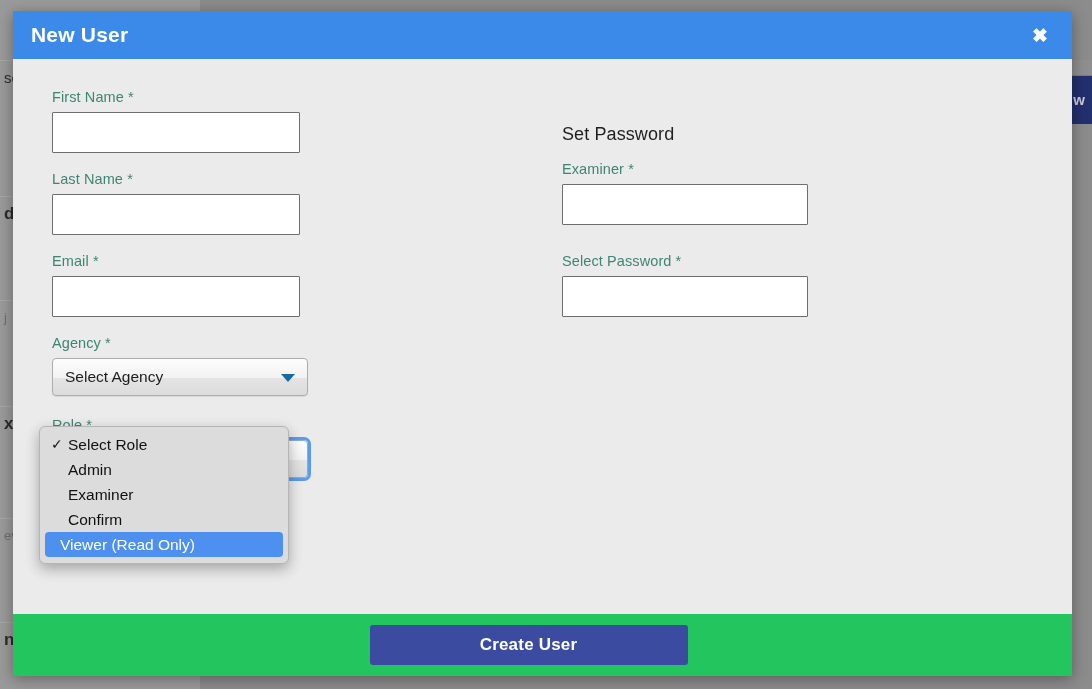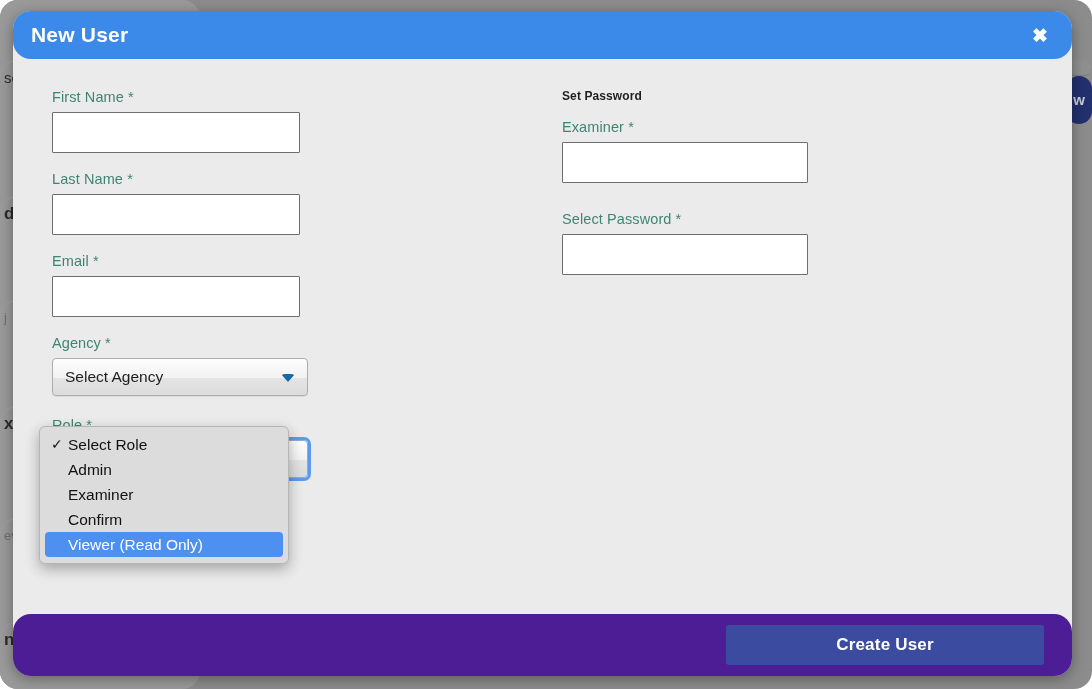--- a/index.html
+++ b/index.html
@@ -1,15 +1,15 @@
 <!DOCTYPE html>
 <html><head>
 <meta charset="utf-8">
 <style>
-  * { box-sizing: border-box; margin: 0; padding: 0; border-radius: 18px; }
+  * { box-sizing: border-box; margin: 0; padding: 0; }
 
   html, body {
     width: 1092px;
     height: 689px;
     overflow: hidden;
     font-family: "Liberation Sans", sans-serif;
   }
 
   
   #backdrop {
@@ -135,25 +135,26 @@
     border-radius: 1px;
     font-size: 15px;
     padding: 0 8px;
     color: #111;
     font-family: "Liberation Sans", sans-serif;
     outline: none;
   }
   .col-right .text-input { width: 246px; }
 
   .section-title {
-    font-size: 12px;
-    font-weight: bold;
+    font-size: 18px;
+    font-weight: normal;
     color: #1f1f1f;
     margin-bottom: 16px;
     letter-spacing: 0.1px;
+    margin-top: 35px;
   }
 
   
   .select-box {
     position: relative;
     width: 256px;
     height: 38px;
     border: 1px solid #adadad;
     border-radius: 4px;
     background: linear-gradient(to bottom, #fdfdfd 0%, #f2f2f2 52%, #e4e4e4 53%, #dcdcdc 100%);
@@ -206,37 +207,37 @@
     padding-left: 28px;
     position: relative;
     white-space: nowrap;
     cursor: default;
   }
   .menu-item.selected-row {
     background: #4e90f0;
     color: #ffffff;
     margin: 0 5px;
     border-radius: 4px;
-    padding-left: 23px;
+    padding-left: 15px;
   }
   .menu-check {
     position: absolute;
     left: 11px;
     top: 0;
     font-size: 14px;
     color: #111111;
   }
 
   #modal-footer {
     flex: 0 0 auto;
     height: 62px;
-    background: #4c1d95;
+    background: #22c55e;
     display: flex;
     align-items: center;
-    justify-content: flex-end;
+    justify-content: center;
     padding-right: 28px;
   }
 
   #create-user-btn {
     width: 318px;
     height: 40px;
     background: #3a4ba0;
     color: #ffffff;
     border: none;
     border-radius: 3px;

